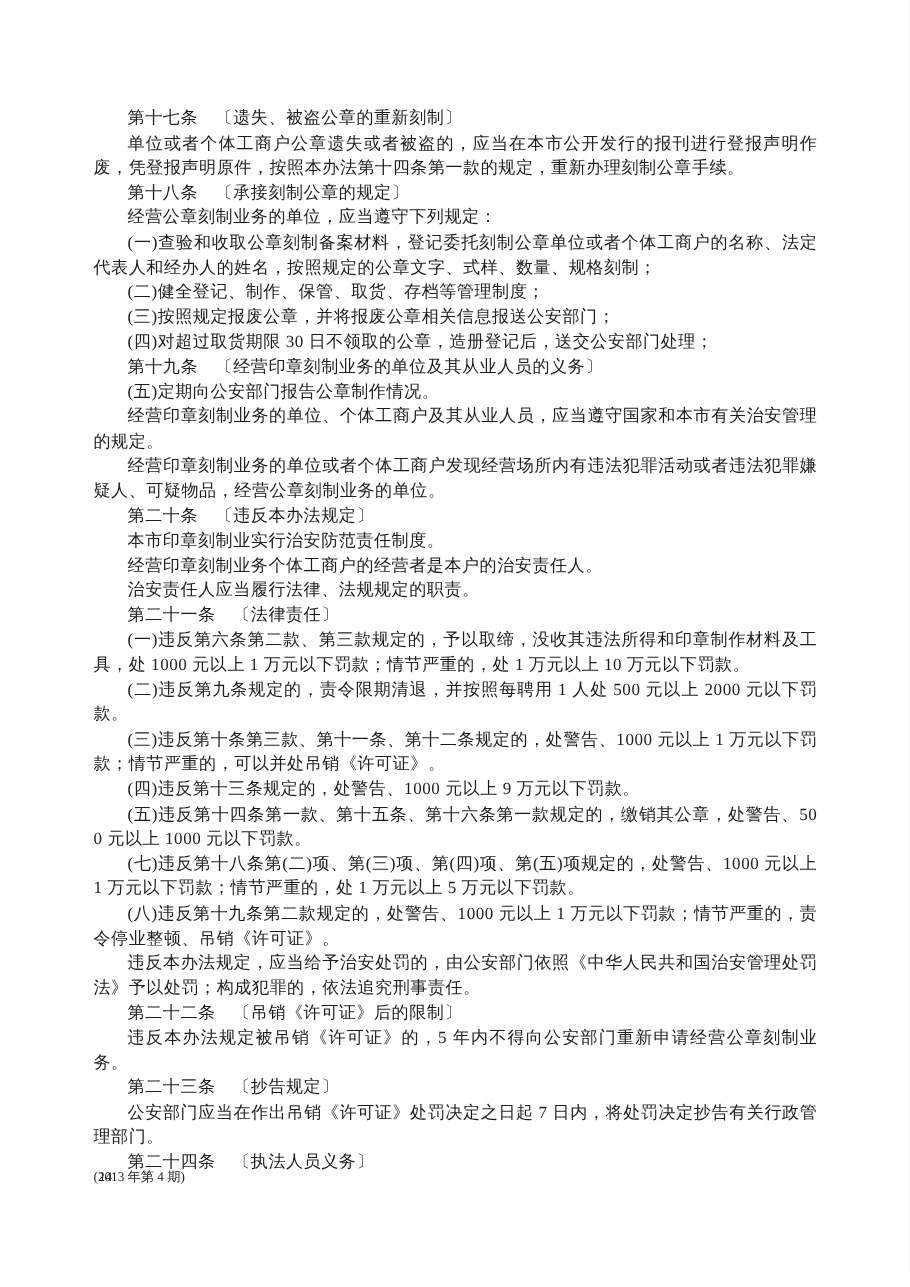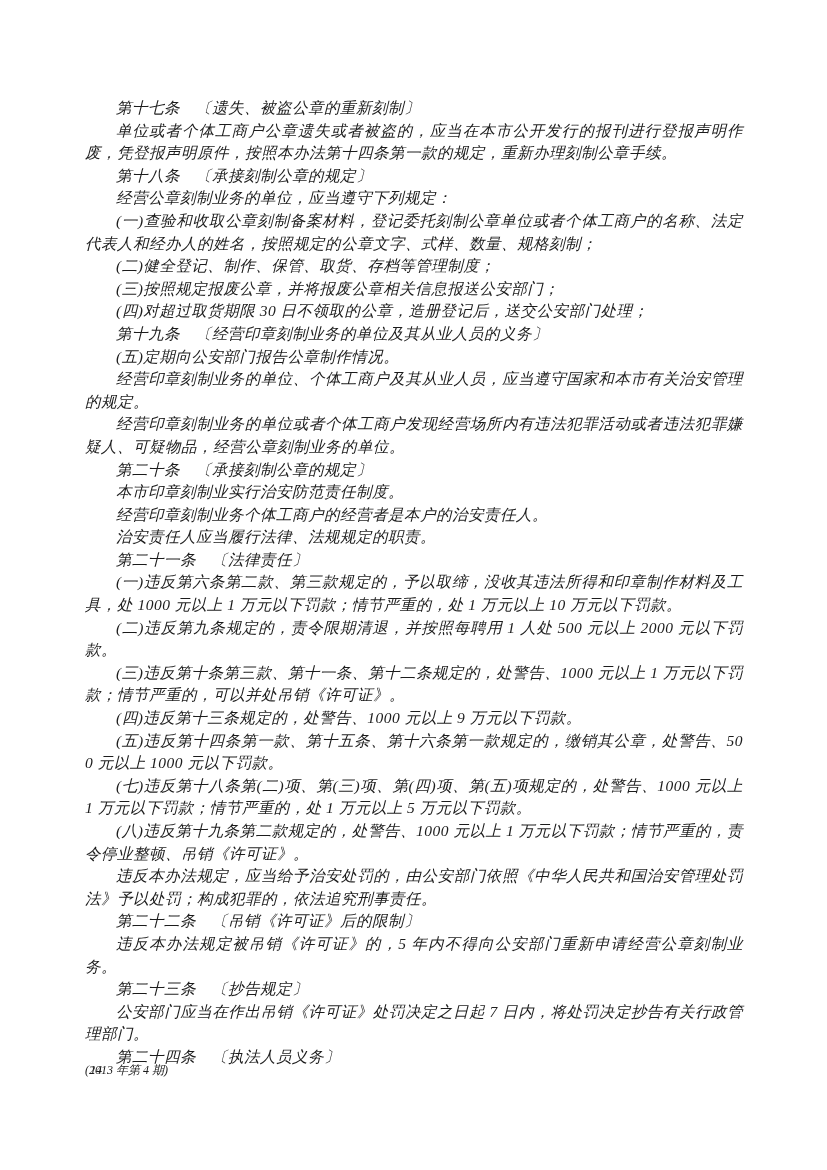--- a/index.html
+++ b/index.html
@@ -9,21 +9,20 @@
   }
   .page {
     position: relative;
     width: 827px;
     height: 1170px;
     margin: 0 auto;
     background: #ffffff;
     overflow: hidden;
     font-family: "Liberation Serif", "DejaVu Serif", serif;
     color: #1c1c1c;
-    font-style: italic;
   }
   .doc-body {
     position: absolute;
     left: 85px;
     top: 97px;
     width: 658px;
     font-size: 15.5px;
     line-height: 22.6px;
     text-align: justify;
     letter-spacing: 0.5px;
@@ -61,21 +60,21 @@
       <p class="para">第十八条　〔承接刻制公章的规定〕</p>
       <p class="para">经营公章刻制业务的单位，应当遵守下列规定：</p>
       <p class="para">(一)查验和收取公章刻制备案材料，登记委托刻制公章单位或者个体工商户的名称、法定代表人和经办人的姓名，按照规定的公章文字、式样、数量、规格刻制；</p>
       <p class="para">(二)健全登记、制作、保管、取货、存档等管理制度；</p>
       <p class="para">(三)按照规定报废公章，并将报废公章相关信息报送公安部门；</p>
       <p class="para">(四)对超过取货期限 30 日不领取的公章，造册登记后，送交公安部门处理；</p>
       <p class="para">第十九条　〔经营印章刻制业务的单位及其从业人员的义务〕</p>
       <p class="para">(五)定期向公安部门报告公章制作情况。</p>
       <p class="para">经营印章刻制业务的单位、个体工商户及其从业人员，应当遵守国家和本市有关治安管理的规定。</p>
       <p class="para">经营印章刻制业务的单位或者个体工商户发现经营场所内有违法犯罪活动或者违法犯罪嫌疑人、可疑物品，经营公章刻制业务的单位。</p>
-      <p class="para">第二十条　〔承接刻制公章的规定〕</p>
+      <p class="para">第二十条　〔违反本办法规定〕</p>
       <p class="para">本市印章刻制业实行治安防范责任制度。</p>
       <p class="para">经营印章刻制业务个体工商户的经营者是本户的治安责任人。</p>
       <p class="para">治安责任人应当履行法律、法规规定的职责。</p>
       <p class="para">第二十一条　〔法律责任〕</p>
       <p class="para">(一)违反第六条第二款、第三款规定的，予以取缔，没收其违法所得和印章制作材料及工具，处 1000 元以上 1 万元以下罚款；情节严重的，处 1 万元以上 10 万元以下罚款。</p>
       <p class="para">(二)违反第九条规定的，责令限期清退，并按照每聘用 1 人处 500 元以上 2000 元以下罚款。</p>
       <p class="para">(三)违反第十条第三款、第十一条、第十二条规定的，处警告、1000 元以上 1 万元以下罚款；情节严重的，可以并处吊销《许可证》。</p>
       <p class="para">(四)违反第十三条规定的，处警告、1000 元以上 9 万元以下罚款。</p>
       <p class="para">(五)违反第十四条第一款、第十五条、第十六条第一款规定的，缴销其公章，处警告、500 元以上 1000 元以下罚款。</p>
       <p class="para">(七)违反第十八条第(二)项、第(三)项、第(四)项、第(五)项规定的，处警告、1000 元以上 1 万元以下罚款；情节严重的，处 1 万元以上 5 万元以下罚款。</p>

